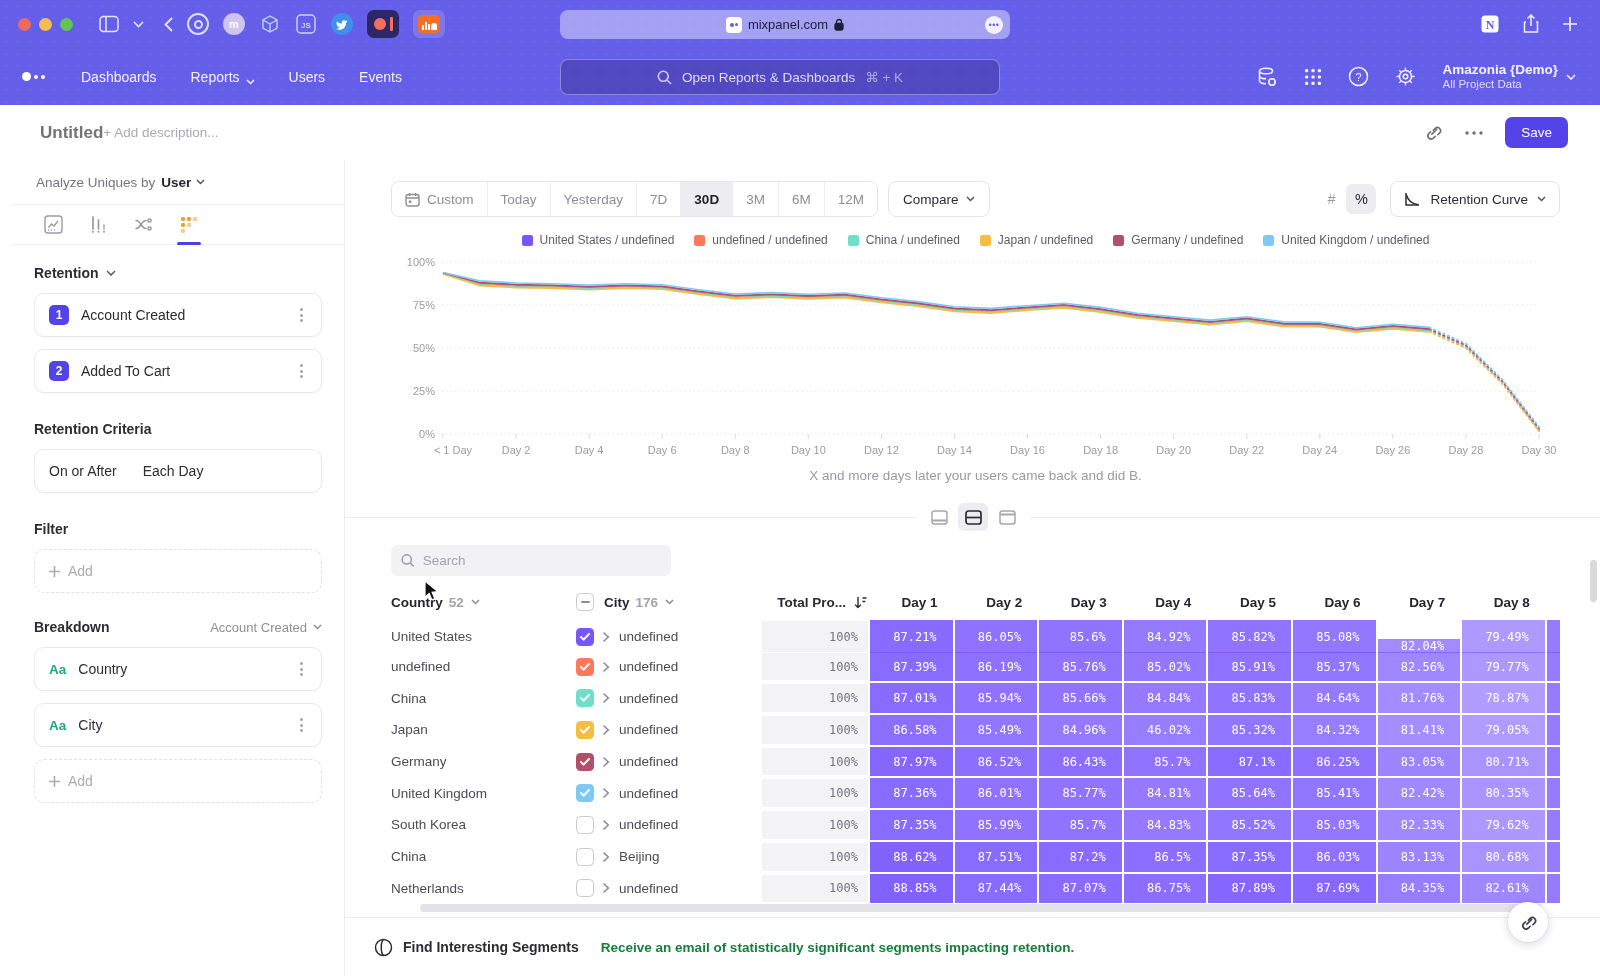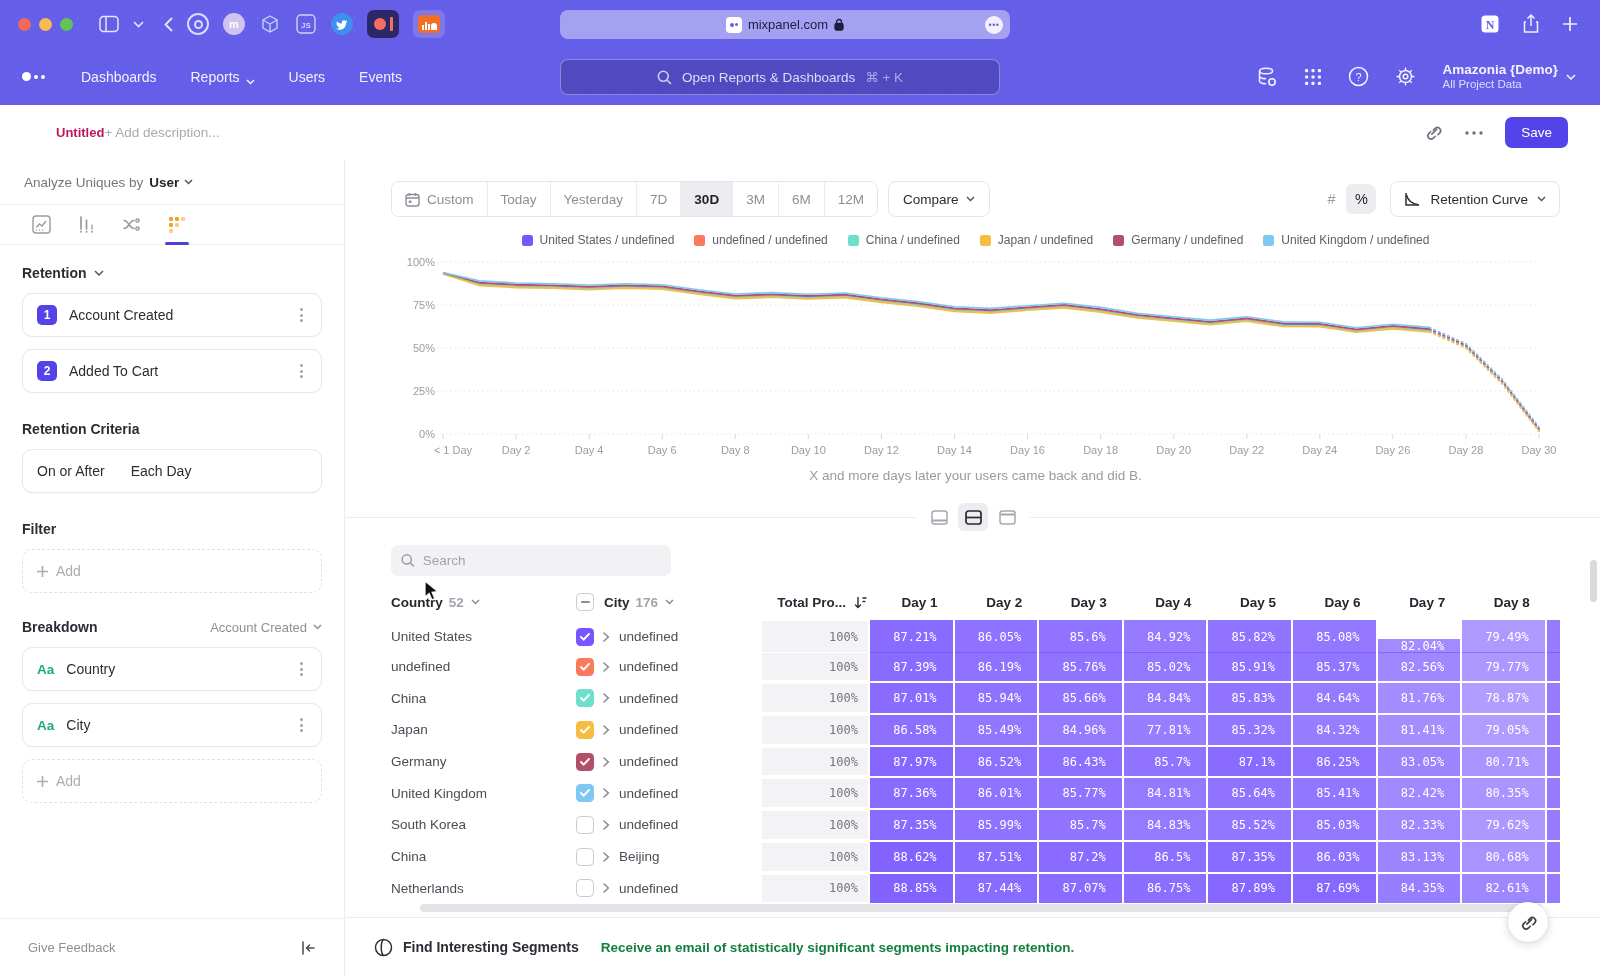--- a/index.html
+++ b/index.html
@@ -48,28 +48,28 @@
     display: flex; align-items: center; justify-content: center; gap: 10px; color: #dedcf8; font-size: 13.5px;
   }
   .global-search .shortcut { color: rgba(230,228,252,0.6); }
   .nav-right { position: absolute; right: 24px; top: 0; height: 57px; display: flex; align-items: center; gap: 26px; color: #f3f2ff; }
   .project { display: flex; align-items: center; gap: 8px; cursor: pointer; }
   .project .pname { font-size: 13.5px; font-weight: 700; line-height: 16px; }
   .project .pscope { font-size: 11.5px; opacity: .85; line-height: 13px; }
 
   
   .title-bar { position: absolute; top: 105px; left: 0; width: 1600px; height: 55px; background: #fff; display: flex; align-items: center; }
-  .page-title { margin-left: 56px; font-size: 13px; font-weight: 700; color: #be185d; }
+  .page-title { margin-left: 40px; font-size: 17px; font-weight: 700; color: #737373; }
   .add-desc { font-size: 13.5px; color: #a9a9b2; cursor: text; }
   .title-actions { position: absolute; right: 32px; display: flex; align-items: center; gap: 22px; }
   .icon-btn { color: #6f6f7a; cursor: pointer; display:flex; align-items:center; }
   .save-btn { background: #5443e8; color: #fff; font-size: 13.5px; border: none; border-radius: 7px; padding: 8px 16px; cursor: pointer; }
 
   
-  .sidebar { position: absolute; top: 160px; left: 0; width: 345px; bottom: 0; background: #fff; border-right: 1px solid #ececf1; }
+  .sidebar { position: absolute; top: 160px; left: 0; width: 345px; bottom: 0; background: #fff; border-right: 1px solid #ececf1; padding-left: 12px; }
   .analyze-row { height: 45px; display: flex; align-items: center; padding: 0 24px; border-bottom: 1px solid #efeff3; font-size: 13.5px; }
   .analyze-row .lbl { color: #74747e; }
   .analyze-row .val { color: #26262e; font-weight: 700; margin-left: 6px; display: flex; align-items: center; gap: 5px; cursor: pointer; }
   .side-tabs { height: 40px; display: flex; align-items: center; gap: 26px; padding: 0 32px; border-bottom: 1px solid #efeff3; position: relative; }
   .side-tab { color: #9a9aa3; cursor: pointer; position: relative; height: 100%; display: flex; align-items: center; }
   .side-tab.active::after { content: ""; position: absolute; bottom: -1px; left: 50%; transform: translateX(-50%); width: 24px; height: 3px; border-radius: 2px; background: #4c3fe3; }
   .side-body { padding: 20px 22px 0 22px; }
   .section-h { font-size: 14px; font-weight: 700; color: #2c2c35; display: flex; align-items: center; gap: 7px; }
   .side-card {
     margin-top: 12px; height: 44px; border: 1px solid #e8e8ee; border-radius: 10px;
@@ -475,29 +475,20 @@
         </span>
     </div>
     <div class="add-card">
       <svg width="11" height="11" viewBox="0 0 11 11" stroke="#ababb3" stroke-width="1.6">
           <path d="M5.5 0v11M0 5.5h11"></path>
         </svg>
       <span>Add</span>
     </div>
   </div>
 
-  <div class="sidebar-footer">
-    <span class="feedback">Give Feedback</span>
-    <span class="collapse-btn">
-        <svg width="15" height="14" viewBox="0 0 15 14" fill="none" stroke="#4a4a55" stroke-width="1.5" stroke-linecap="round">
-          <path d="M2 1v12"></path>
-          <path d="M13 7H5.5M8.5 4L5.5 7l3 3"></path>
-        </svg>
-      </span>
-  </div>
 </div>
 
 <div class="main">
 
   <div class="toolbar">
     <div class="range-group">
         <span class="range-item">
           <span style="display: flex;">
             <svg width="15" height="15" viewBox="0 0 15 15" fill="none" stroke="#8d8d97" stroke-width="1.4">
               <rect x="1" y="2.5" width="13" height="11.5" rx="2.5"></rect>
@@ -804,21 +795,21 @@
             <svg width="7" height="10" viewBox="0 0 7 10" fill="none" stroke="currentColor" stroke-width="1.6" stroke-linecap="round">
               <path d="M1 1l4.3 4L1 9"></path>
             </svg>
           </span>
           <span>undefined</span>
         </div>
         <div class="cell total-cell">100%</div>
         <div class="cell day-cell" style="background: rgba(120, 86, 255, 0.85);">86.58%</div>
         <div class="cell day-cell" style="background: rgba(120, 86, 255, 0.81);">85.49%</div>
         <div class="cell day-cell" style="background: rgba(120, 86, 255, 0.79);">84.96%</div>
-        <div class="cell day-cell" style="background: rgba(120, 86, 255, 0.77);">77.81%</div>
+        <div class="cell day-cell" style="background: rgba(120, 86, 255, 0.77);">46.02%</div>
         <div class="cell day-cell" style="background: rgba(120, 86, 255, 0.81);">85.32%</div>
         <div class="cell day-cell" style="background: rgba(120, 86, 255, 0.77);">84.32%</div>
         <div class="cell day-cell" style="background: rgba(120, 86, 255, 0.67);">81.41%</div>
         <div class="cell day-cell" style="background: rgba(120, 86, 255, 0.59);">79.05%</div>
         <div class="cell sliver" style="background: rgba(120, 86, 255, 0.78);"></div>
       </div>
       <div class="trow data-row">
         <div class="cell">Germany</div>
         <div class="cell city-cell">
           <span class="checkbox checked" style="background: rgb(178, 80, 105);">

